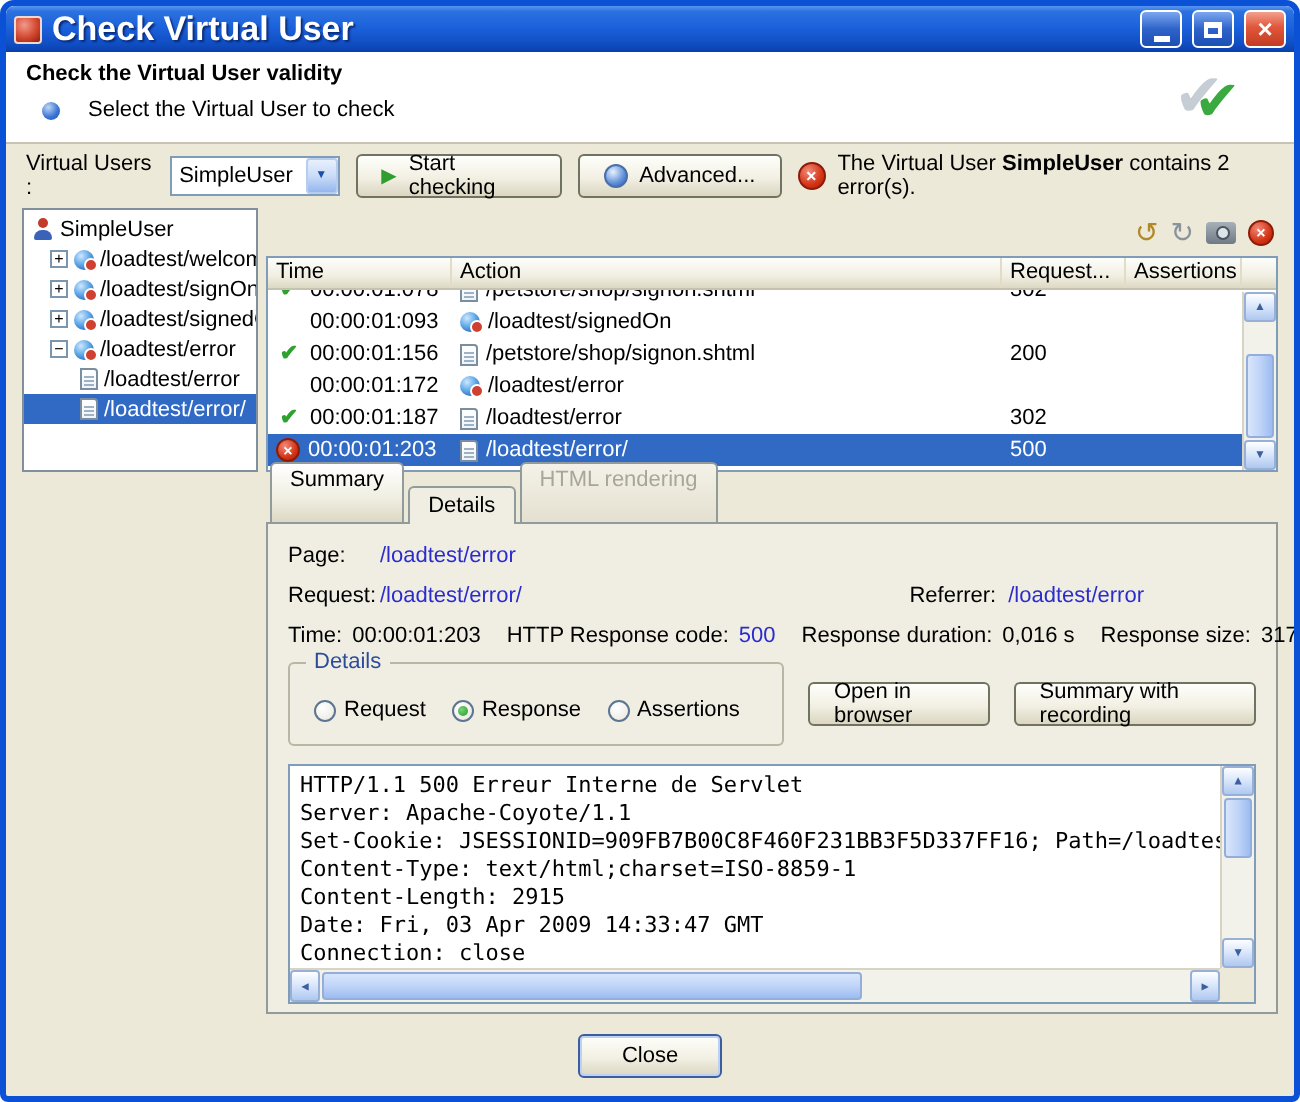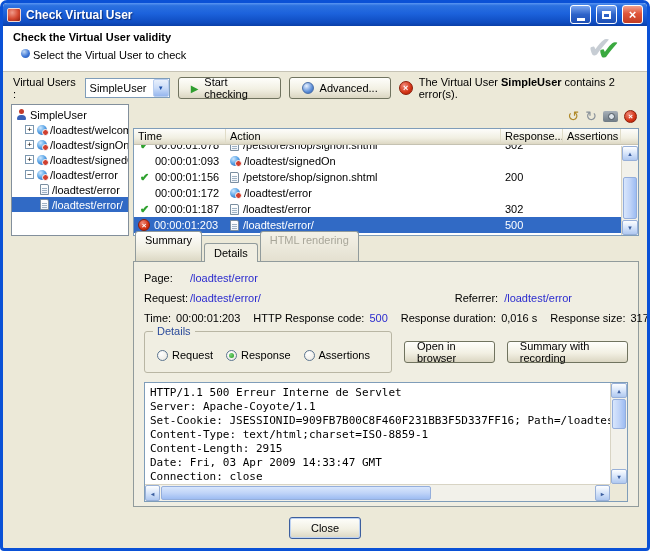--- a/index.html
+++ b/index.html
@@ -6,34 +6,34 @@
   body { width:650px; height:551px; font-family:"Liberation Sans",sans-serif; font-size:11px; color:#000; }
   .window { width:650px; height:551px; border:3px solid #0A51D6; border-radius:7px 7px 4px 4px;
             background:#ECE9D8; display:flex; flex-direction:column; overflow:hidden; }
 
   
   .titlebar { height:23px; flex:none; display:flex; align-items:center; gap:5px; padding:0 4px;
     background:linear-gradient(180deg,#5A96F2 0%,#2B71E0 12%,#1C62DC 45%,#0F4CC0 85%,#0A3FA8 100%);
     border-radius:4px 4px 0 0; }
   .app-icon { width:14px; height:14px; flex:none; border-radius:2px; border:1px solid #F4D7CF;
     background:radial-gradient(circle at 35% 30%,#F09A8A,#D3472F 55%,#8C1F10); }
-  .title-text { flex:1; color:#fff; font-weight:bold; font-size:12px; text-shadow:1px 1px 1px #0A2C7A;
+  .title-text { flex:1; color:#fff; font-weight:bold; font-size:17px; text-shadow:1px 1px 1px #0A2C7A;
     white-space:nowrap; overflow:hidden; }
   .tb { width:21px; height:19px; flex:none; border-radius:3px; border:1px solid #fff;
     display:flex; align-items:center; justify-content:center; color:#fff; cursor:default; }
   .tb.minmax { background:linear-gradient(180deg,#7BA7F0,#2E63C9 50%,#1D4FB5); }
   .tb.close  { background:linear-gradient(180deg,#F2A08C,#E0563A 45%,#C23C22); font-size:13px; font-weight:bold; }
   .min-glyph { width:8px; height:3px; background:#fff; margin-top:9px; }
   .max-glyph { width:9px; height:8px; border:2px solid #fff; border-top-width:3px; }
 
   
   .header { height:46px; flex:none; background:#fff; padding:5px 10px 0; position:relative;
     border-bottom:1px solid #C6C3B5; }
   .header-title { font-weight:bold; }
-  .header-sub { margin:6px 0 0 8px; display:flex; gap:3px; }
+  .header-sub { margin:6px 0 0 8px; display:flex; align-items:center; gap:14px; }
   .bullet-icon { width:9px; height:9px; border-radius:50%; flex:none;
     background:radial-gradient(circle at 35% 30%,#BFD8F5,#3F77D6 55%,#1C4FAE); }
   .header-art { position:absolute; right:16px; top:4px; width:44px; height:38px; }
   .art-back { position:absolute; left:0; top:0; font-size:30px; color:#C7CDD4; }
   .art-front { position:absolute; left:10px; top:4px; font-size:28px; color:#3AA93F; }
 
   
   .toolbar { height:32px; flex:none; display:flex; align-items:center; gap:8px; padding:0 10px; }
   .combo { width:92px; height:20px; border:1px solid #7F9DB9; background:#fff; display:flex; align-items:center; }
   .combo-text { flex:1; padding:0 4px; white-space:nowrap; overflow:hidden; }
@@ -261,21 +261,21 @@
         <span class="camera-icon"></span>
         <span class="err-badge small">
             <span>×</span>
           </span>
       </div>
 
       <div class="table-panel">
         <div class="thead">
           <div class="th c1">Time</div>
           <div class="th c2">Action</div>
-          <div class="th c3">Response...</div>
+          <div class="th c3">Request...</div>
           <div class="th c4">Assertions</div>
         </div>
         <div class="tbody">
 
           <div class="trow partial">
             <div class="cell c1">
                 <span class="st ok">✔</span>
                 <span>00:00:01:078</span>
               </div>
             <div class="cell c2">

